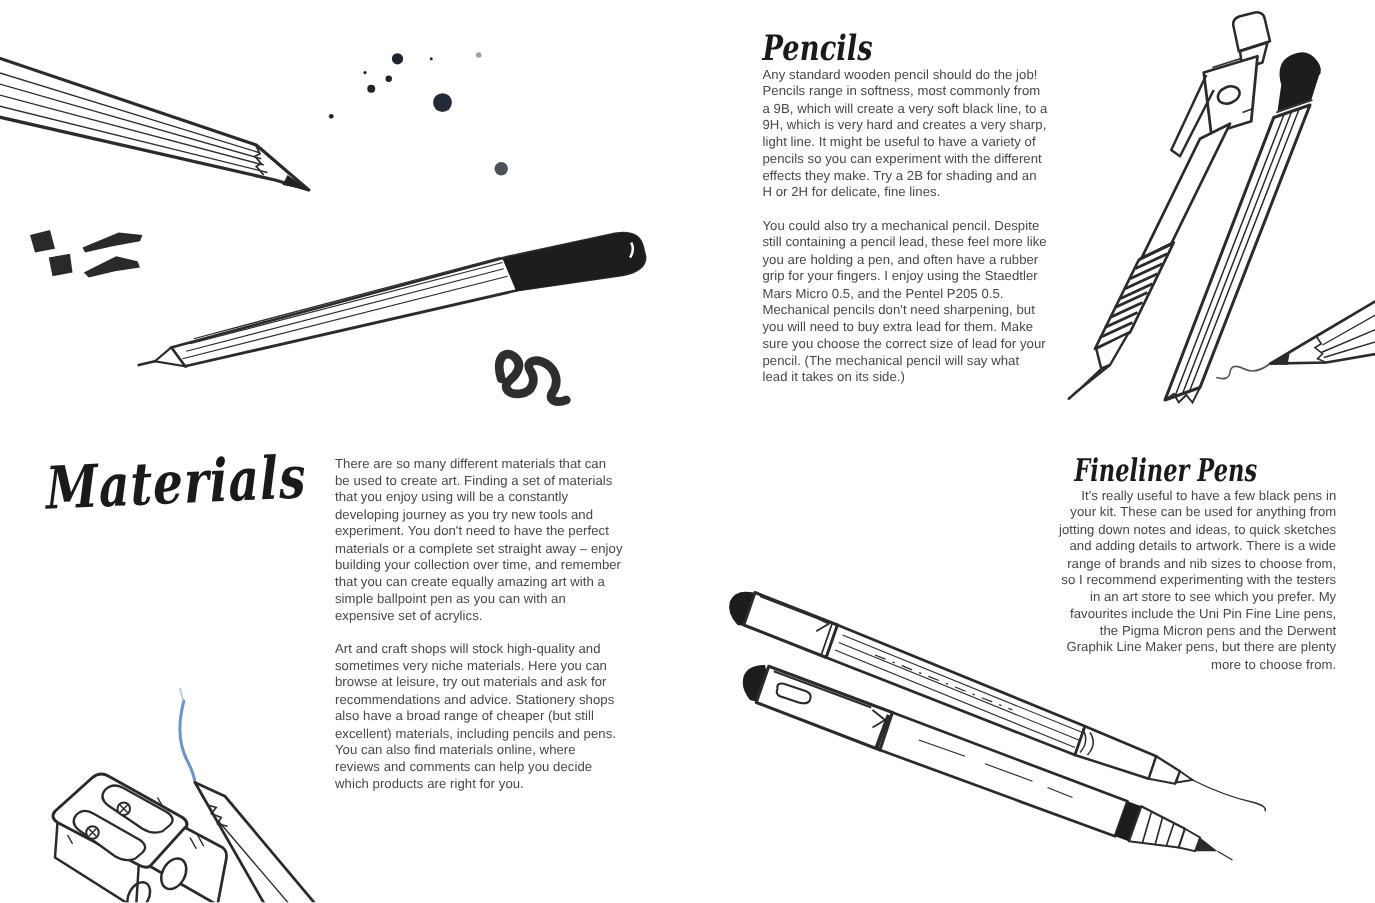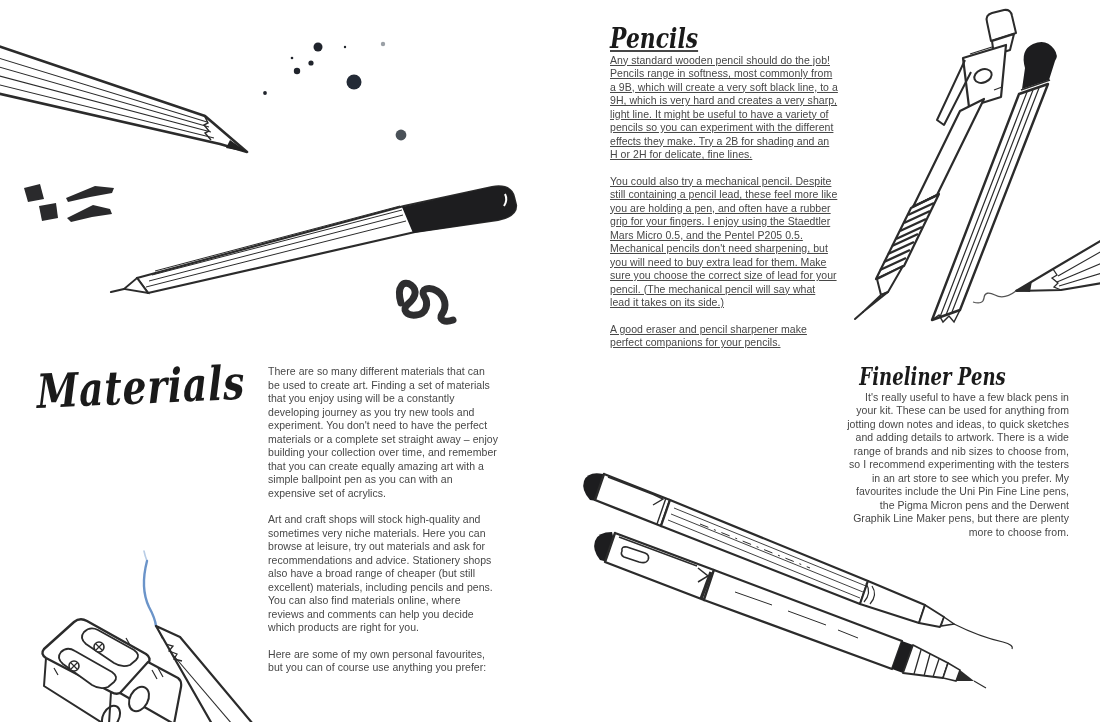--- a/index.html
+++ b/index.html
@@ -4,21 +4,21 @@
 <style>
   html,body{margin:0;padding:0;background:#ffffff;}
   body{width:1100px;height:722px;overflow:hidden;font-family:"Liberation Sans",sans-serif;}
   .spread{position:relative;width:1100px;height:722px;background:#ffffff;}
   svg.illus{position:absolute;left:0;top:0;}
   .heading{font-family:"DejaVu Serif",serif;font-style:italic;font-weight:bold;color:#1a1a1a;transform-origin:left top;white-space:nowrap;}
   .title-materials{position:absolute;left:36px;top:364px;font-size:47px;transform:scaleX(0.80) rotate(-2deg);letter-spacing:1px;}
   .col{position:absolute;font-size:10.5px;line-height:13.5px;color:#474747;letter-spacing:0.05px;}
   .col p{margin:0 0 13px 0;}
   .col-materials{left:268px;top:365px;width:231px;}
-  .sec-pencils{left:610px;top:32px;width:228px;text-decoration:underline;}
+  .sec-pencils{left:610px;top:32px;width:228px;}
   .sec-fineliner{left:843px;top:370px;width:226px;text-align:right;}
   .h-pencils{font-size:28px;transform:scaleX(0.78);margin:0 0 8px 0;}
   .h-fineliner{font-size:25px;transform:scaleX(0.72);margin:0 0 7px 0;}
 </style>
 </head>
 <body>
 
 <div class="spread">
 
   <svg class="illus" width="1100" height="722" viewBox="0 0 1100 722">
@@ -146,28 +146,26 @@
       <path fill="#2b2b2b" d="M960 670 L974 681 L956 681 Z"></path>
       <path fill="none" stroke="#2b2b2b" stroke-width="1.1" d="M974 681 L986 688"></path>
     </g>
   </svg>
 
   <div class="heading title-materials">Materials</div>
 
   <div class="col col-materials">
     <p>There are so many different materials that can be used to create art. Finding a set of materials that you enjoy using will be a constantly developing journey as you try new tools and experiment. You don't need to have the perfect materials or a complete set straight away – enjoy building your collection over time, and remember that you can create equally amazing art with a simple ballpoint pen as you can with an expensive set of acrylics.</p>
     <p>Art and craft shops will stock high-quality and sometimes very niche materials. Here you can browse at leisure, try out materials and ask for recommendations and advice. Stationery shops also have a broad range of cheaper (but still excellent) materials, including pencils and pens. You can also find materials online, where reviews and comments can help you decide which products are right for you.</p>
-    <p>Here are some of my own personal favourites, but you can of course use anything you prefer:</p>
   </div>
 
   <section class="col sec-pencils">
     <h2 class="heading h-pencils">Pencils</h2>
     <p>Any standard wooden pencil should do the job! Pencils range in softness, most commonly from a 9B, which will create a very soft black line, to a 9H, which is very hard and creates a very sharp, light line. It might be useful to have a variety of pencils so you can experiment with the different effects they make. Try a 2B for shading and an H or 2H for delicate, fine lines.</p>
     <p>You could also try a mechanical pencil. Despite still containing a pencil lead, these feel more like you are holding a pen, and often have a rubber grip for your fingers. I enjoy using the Staedtler Mars Micro 0.5, and the Pentel P205 0.5. Mechanical pencils don't need sharpening, but you will need to buy extra lead for them. Make sure you choose the correct size of lead for your pencil. (The mechanical pencil will say what lead it takes on its side.)</p>
-    <p>A good eraser and pencil sharpener make perfect companions for your pencils.</p>
   </section>
 
   <section class="col sec-fineliner">
     <h2 class="heading h-fineliner">Fineliner Pens</h2>
     <p>It's really useful to have a few black pens in your kit. These can be used for anything from jotting down notes and ideas, to quick sketches and adding details to artwork. There is a wide range of brands and nib sizes to choose from, so I recommend experimenting with the testers in an art store to see which you prefer. My favourites include the Uni Pin Fine Line pens, the Pigma Micron pens and the Derwent Graphik Line Maker pens, but there are plenty more to choose from.</p>
   </section>
 
 </div>
 
 </body></html>

